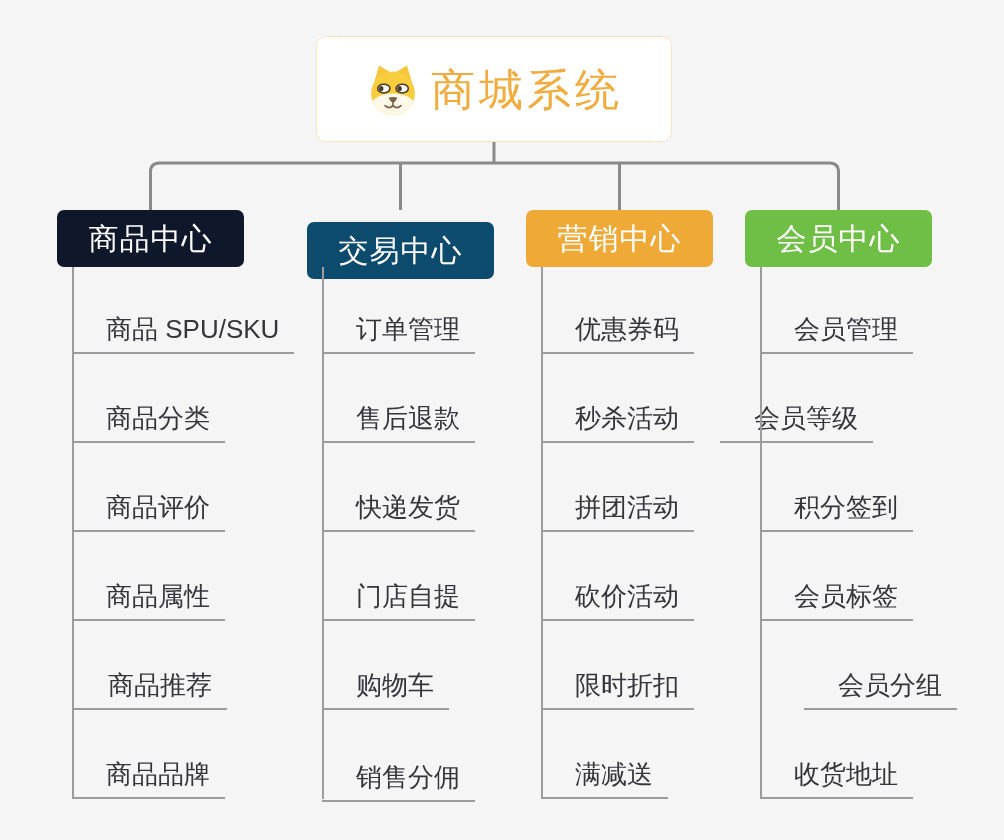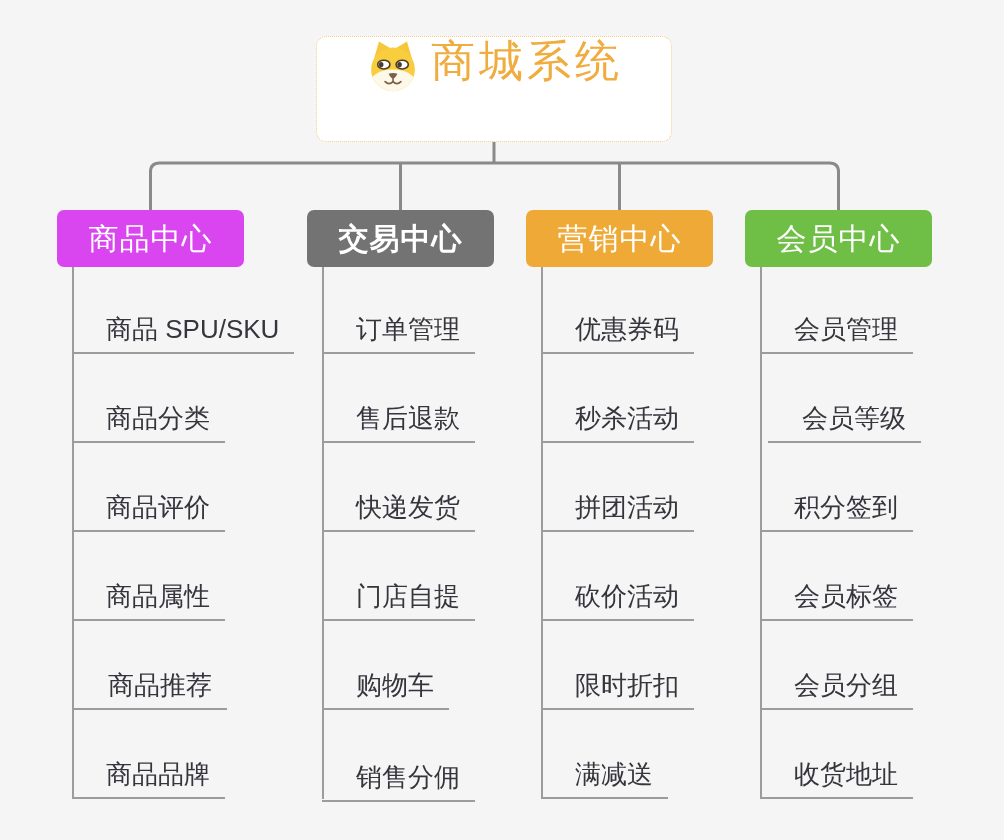--- a/index.html
+++ b/index.html
@@ -25,21 +25,21 @@
   
   #connectors{
     position:absolute;left:0;top:0;width:1004px;height:840px;
   }
   
   .root-node{
     position:absolute;left:316px;top:36px;width:356px;height:106px;
     background:#ffffff;
     border:1px dotted var(--root-border);
     border-radius:10px;
-    display:flex;align-items:flex-start;justify-content:center;
+    display:flex;align-items:center;justify-content:center;
     cursor:pointer;
   }
   .root-icon{width:56px;height:56px;margin-right:10px;flex:0 0 auto;}
   .root-title{
     font-size:44px;
     letter-spacing:4px;
     color:var(--root-text);
     white-space:nowrap;
     line-height:1;
     padding-top:2px;
@@ -112,48 +112,48 @@
     <span class="root-title">商城系统</span>
   </div>
 
   <div id="branches">
       <div class="leaf" style="left: 72px; top: 314px;">商品 SPU/SKU</div>
       <div class="leaf" style="left: 72px; top: 403px;">商品分类</div>
       <div class="leaf" style="left: 72px; top: 492px;">商品评价</div>
       <div class="leaf" style="left: 72px; top: 581px;">商品属性</div>
       <div class="leaf" style="left: 72px; top: 670px; padding-left: 36px;">商品推荐</div>
       <div class="leaf" style="left: 72px; top: 759px;">商品品牌</div>
-  <div class="branch-node" style="left: 57px; top: 210px; background: #d946ef;">
+  <div class="branch-node" style="left: 57px; top: 210px; background: #0f172a;">
     <span class="branch-label">商品中心</span>
   </div>
   <div class="branch-trunk" style="left: 72px; top: 267px; height: 532px;"></div>
 <div class="leaf" style="left: 322px; top: 314px;">订单管理</div>
       <div class="leaf" style="left: 322px; top: 403px;">售后退款</div>
       <div class="leaf" style="left: 322px; top: 492px;">快递发货</div>
       <div class="leaf" style="left: 322px; top: 581px;">门店自提</div>
       <div class="leaf" style="left: 322px; top: 670px; text-align: right;">购物车</div>
       <div class="leaf" style="left: 322px; top: 762px; text-align: right;">销售分佣</div>
-  <div class="branch-node" style="left: 307px; top: 210px; background: #737373; font-weight: bold;">
+  <div class="branch-node" style="left: 307px; top: 222px; background: #0c4a6e;">
     <span class="branch-label">交易中心</span>
   </div>
   <div class="branch-trunk" style="left: 322px; top: 267px; height: 532px;"></div>
 <div class="leaf" style="left: 541px; top: 314px;">优惠券码</div>
       <div class="leaf" style="left: 541px; top: 403px;">秒杀活动</div>
       <div class="leaf" style="left: 541px; top: 492px;">拼团活动</div>
       <div class="leaf" style="left: 541px; top: 581px;">砍价活动</div>
       <div class="leaf" style="left: 541px; top: 670px;">限时折扣</div>
       <div class="leaf" style="left: 541px; top: 759px;">满减送</div>
   <div class="branch-node" style="left: 526px; top: 210px; background: rgb(239, 169, 55); justify-content: center;">
     <span class="branch-label">营销中心</span>
   </div>
   <div class="branch-trunk" style="left: 541px; top: 267px; height: 532px;"></div>
 <div class="leaf" style="left: 760px; top: 314px;">会员管理</div>
-      <div class="leaf" style="left: 768px; top: 403px;">会员等级</div>
+      <div class="leaf" style="left: 720px; top: 403px;">会员等级</div>
       <div class="leaf" style="left: 760px; top: 492px;">积分签到</div>
       <div class="leaf" style="left: 760px; top: 581px;">会员标签</div>
-      <div class="leaf" style="left: 760px; top: 670px; text-align: center;">会员分组</div>
+      <div class="leaf" style="left: 804px; top: 670px; text-align: center;">会员分组</div>
       <div class="leaf" style="left: 760px; top: 759px;">收货地址</div>
   <div class="branch-node" style="left: 745px; top: 210px; background: rgb(111, 190, 69);">
     <span class="branch-label">会员中心</span>
   </div>
   <div class="branch-trunk" style="left: 760px; top: 267px; height: 532px;"></div>
 </div>
 </div>
 
 </body></html>

